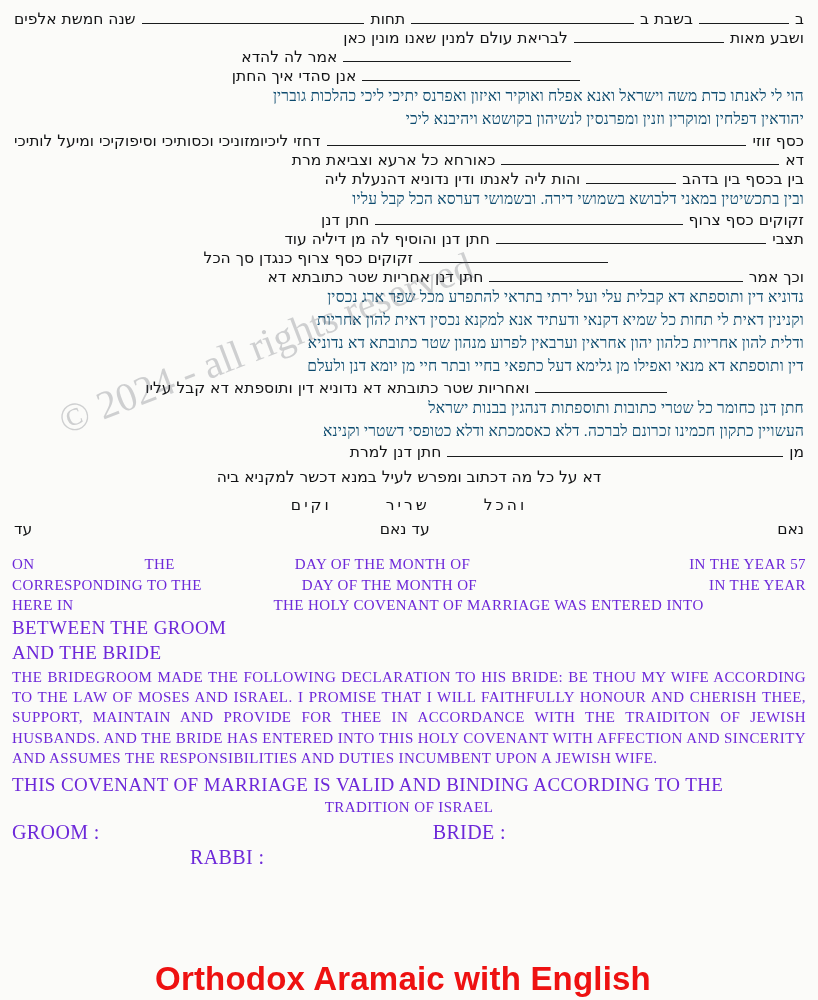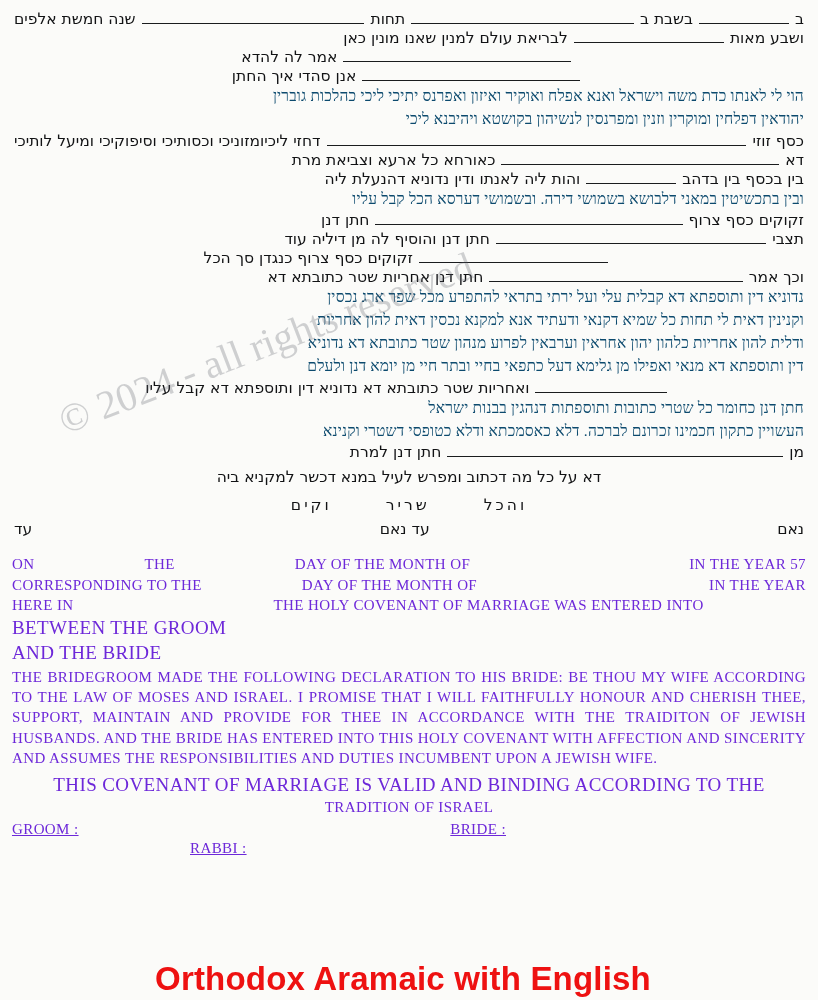--- a/index.html
+++ b/index.html
@@ -86,23 +86,22 @@
   .eng-para {
     font-size: 15px;
     line-height: 1.35;
     text-align: justify;
     display: block;
   }
   .eng-center { text-align: center; display: block; font-size: 15px; line-height: 1.35;}
   .sigline {
     display: flex;
     width: 100%;
-    font-size: 15px;
+    font-size: 20px;
     margin-top: 4px;
-    text-decoration: underline;
   }
   .sigline .lbl { white-space: pre; }
   .sigline .sp { flex: 1 1 auto; }
 
   
   .watermark {
     position: absolute;
     left: 52px;
     top: 400px;
     width: 560px;
@@ -296,21 +295,21 @@
       <span class="sp" style="flex:0 0 200px;"></span>
       <span>THE HOLY COVENANT OF MARRIAGE WAS ENTERED INTO</span>
       <span class="sp"></span>
     </div>
 
     <span class="eng-line">BETWEEN THE GROOM</span>
     <span class="eng-line">AND THE BRIDE</span>
 
     <span class="eng-para" style="margin-top:2px;">THE BRIDEGROOM MADE THE FOLLOWING DECLARATION TO HIS BRIDE: BE THOU MY WIFE ACCORDING TO THE LAW OF MOSES AND ISRAEL. I PROMISE THAT I WILL FAITHFULLY HONOUR AND CHERISH THEE, SUPPORT, MAINTAIN AND PROVIDE FOR THEE IN ACCORDANCE WITH THE TRAIDITON OF JEWISH HUSBANDS.  AND THE BRIDE HAS ENTERED INTO THIS HOLY COVENANT WITH AFFECTION AND SINCERITY AND ASSUMES THE RESPONSIBILITIES AND DUTIES INCUMBENT UPON A JEWISH WIFE.</span>
 
-    <span class="eng-line" style="margin-top:4px; text-align:center;">THIS COVENANT OF MARRIAGE IS VALID AND BINDING ACCORDING TO THE</span>
+    <span class="eng-line" style="margin-top:4px; ">THIS COVENANT OF MARRIAGE IS VALID AND BINDING ACCORDING TO THE</span>
     <span class="eng-center">TRADITION OF ISRAEL</span>
 
     <div class="sigline">
       <span class="lbl">GROOM :</span>
       <span class="sp"></span>
       <span class="lbl" style="margin-right:300px;">BRIDE :</span>
     </div>
 
     <div class="sigline" style="margin-top:2px;">
       <span class="lbl" style="margin-left:178px;">RABBI :</span>

